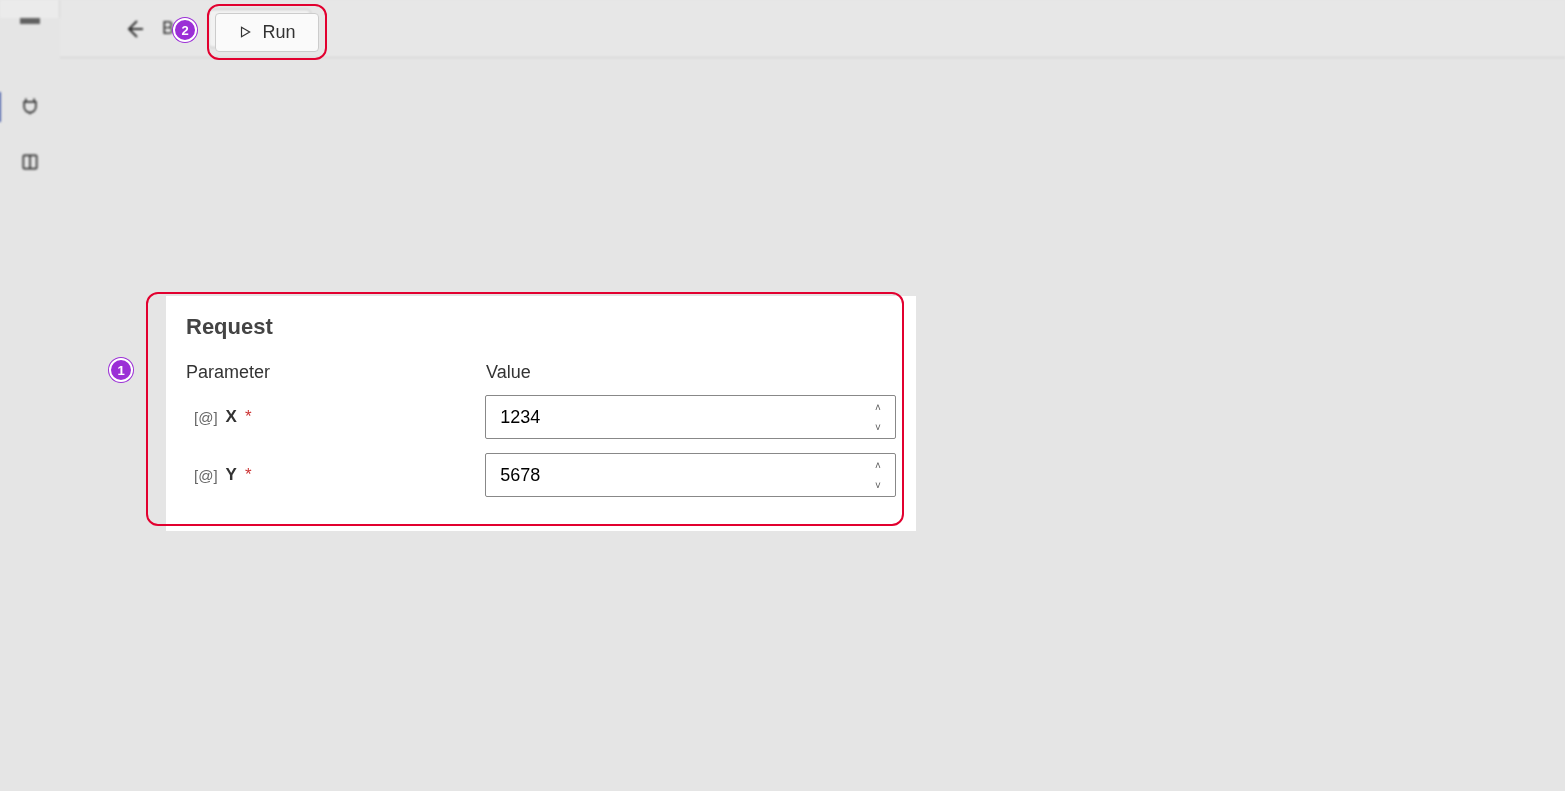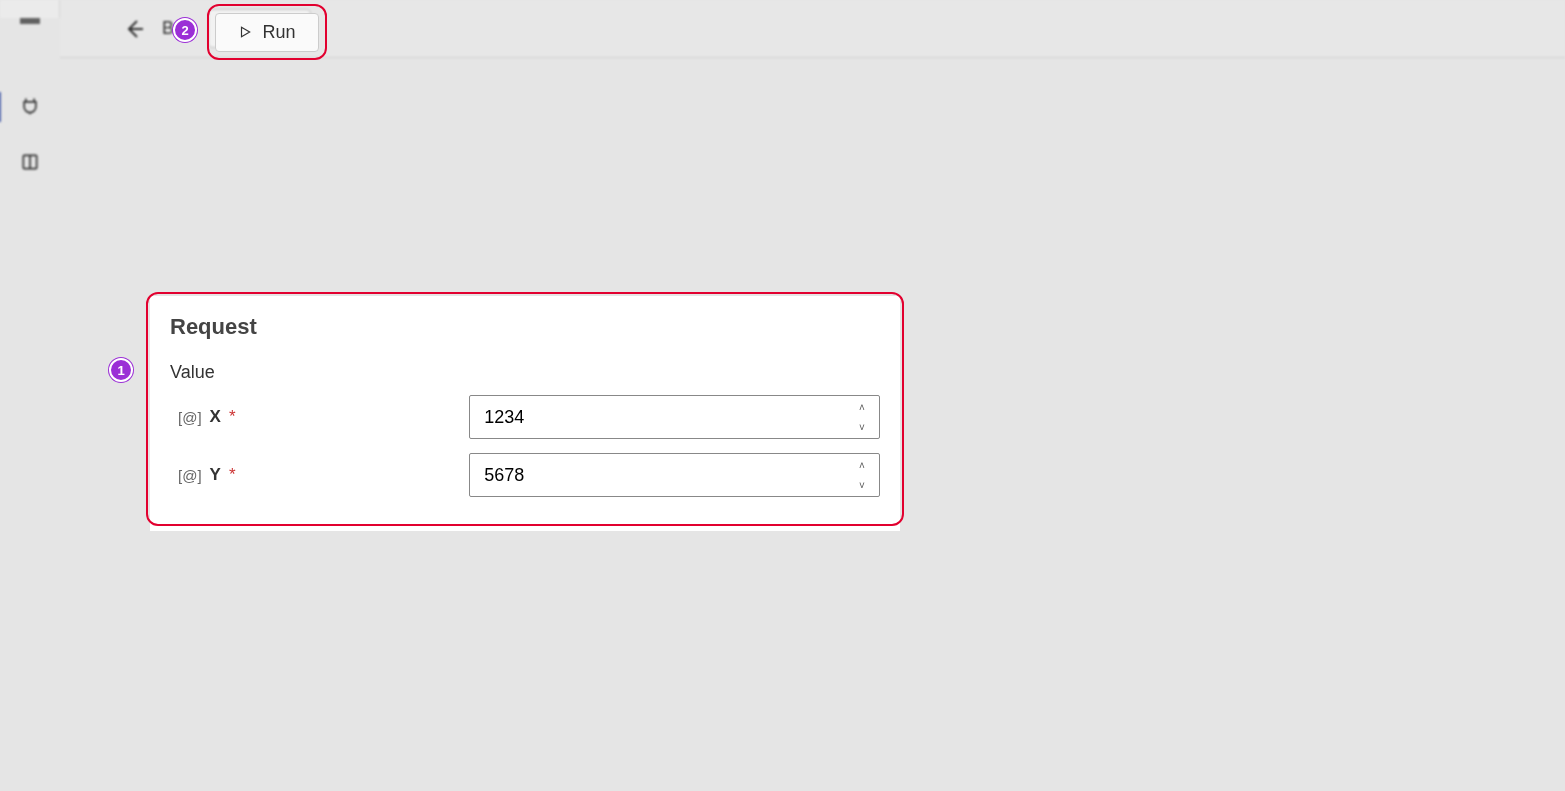--- a/index.html
+++ b/index.html
@@ -44,21 +44,21 @@
   .callout-box-1 { position:absolute; border:2.5px solid #e2002f; border-radius:12px; background:rgba(0,0,0,0); left:146px; top:292px; width:758px; height:234px; pointer-events:none; }
   .callout-box-2 { position:absolute; border:2.5px solid #e2002f; border-radius:12px; background:rgba(0,0,0,0); left:207px; top:4px; width:120px; height:56px; pointer-events:none; }
   .callout-badge { position:absolute; width:24px; height:24px; background:#9b2fd6; border:2px solid #fff; border-radius:50%; color:#fff; font-size:13px; font-weight:600; display:flex; align-items:center; justify-content:center; box-shadow:0 0 0 1px #9b2fd6; }
   .cb1 { left:109px; top:358px; }
   .cb2 { left:173px; top:18px; }
 
   
   .crisp { position:absolute; }
   .crisp-run { left:207px; top:4px; width:120px; height:56px; display:flex; align-items:center; justify-content:center; }
   .crisp-run .run-btn { background:#fafafa; }
-  .crisp-req { left:150px; top:296px; width:750px; background:#fff; padding:18px 20px 20px 20px; }
+  .crisp-req { left:166px; top:296px; width:750px; background:#fff; padding:18px 20px 20px 20px; }
 </style>
 </head>
 <body>
 
 <div class="blur-layer">
 
   <div class="left-rail">
     <div class="ham">
         <span></span>
         <span></span>
@@ -106,20 +106,21 @@
     <svg viewBox="0 0 24 24" width="14" height="14" fill="none" stroke="#333" stroke-width="2">
         <path d="M6 4l14 8-14 8V4z"></path>
       </svg>
     <span>Run</span>
   </div>
 </div>
 
 <div class="crisp crisp-req">
   <div class="req-title">Request</div>
   <div class="req-head">
+    <div class="c1">Parameter</div>
     <div>Value</div>
   </div>
   <div class="req-row">
     <div class="c1">
       <span class="at">[@]</span>
       <span class="nm">X</span>
       <span class="star">*</span>
     </div>
     <div class="numfield">
       <input type="text" value="1234" style="">

